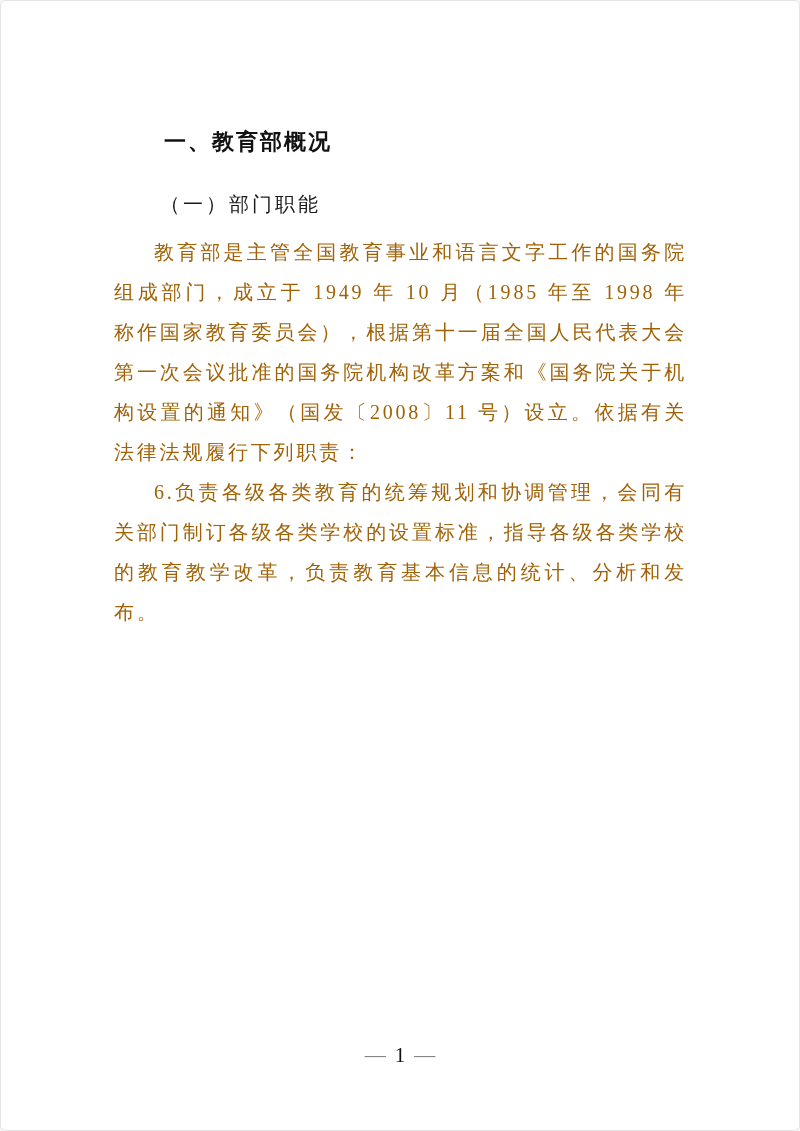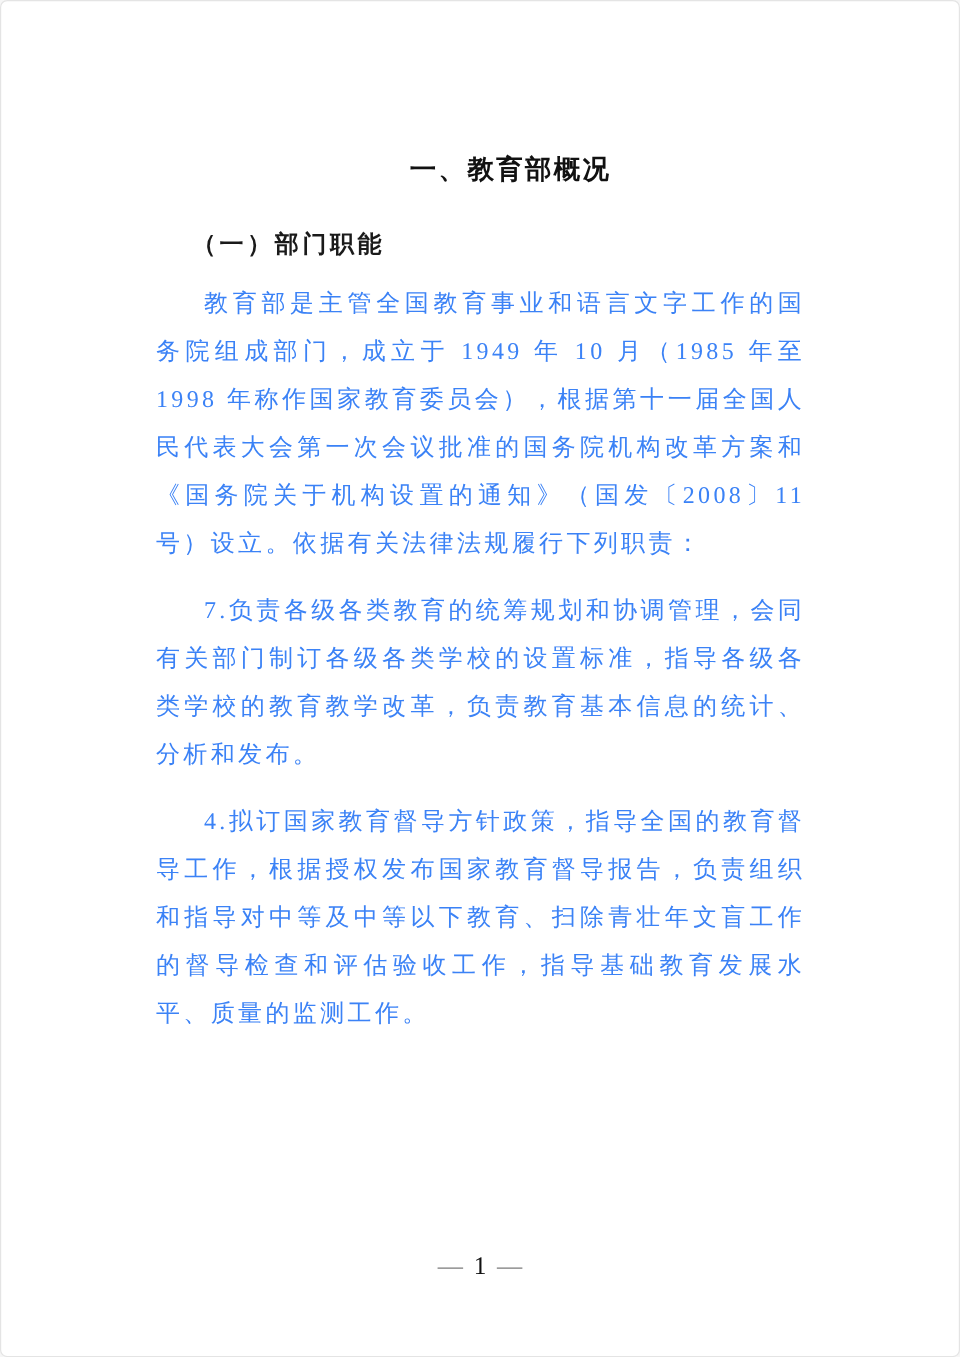--- a/index.html
+++ b/index.html
@@ -27,44 +27,43 @@
   }
   .h1 {
     margin: 0;
     font-family: "DejaVu Sans", "Liberation Sans", sans-serif;
     font-weight: bold;
     font-size: 22px;
     line-height: 26px;
     letter-spacing: 2px;
     text-indent: 50px;
     color: #111;
-    text-align: center;
   }
   .h2 {
     margin: 36px 0 0 0;
     font-family: "Liberation Serif", "DejaVu Serif", serif;
-    font-weight: bold;
+    font-weight: normal;
     font-size: 20px;
     line-height: 26px;
     letter-spacing: 3px;
     text-indent: 46px;
     color: #1a1a1a;
   }
   .body-text {
     margin-top: 15px;
   }
   .body-text p {
-    margin: 16px;
+    margin: 0;
     font-family: "Liberation Serif", "DejaVu Serif", serif;
     font-size: 20px;
     line-height: 40px;
     letter-spacing: 2.8px;
     text-align: justify;
     text-indent: 2em;
-    color: #3b82f6;
+    color: #a16207;
   }
   .page-footer {
     position: absolute;
     top: 1042px;
     left: 0;
     width: 100%;
     text-align: center;
     font-family: "Liberation Serif", "DejaVu Serif", serif;
     font-size: 21px;
     line-height: 24px;
@@ -79,21 +78,20 @@
 </style>
 </head>
 <body>
 
 <div class="page">
   <div class="content">
     <h1 class="h1">一、教育部概况</h1>
     <h2 class="h2">（一）部门职能</h2>
     <div class="body-text">
       <p>教育部是主管全国教育事业和语言文字工作的国务院组成部门，成立于 1949 年 10 月（1985 年至 1998 年称作国家教育委员会），根据第十一届全国人民代表大会第一次会议批准的国务院机构改革方案和《国务院关于机构设置的通知》（国发〔2008〕11 号）设立。依据有关法律法规履行下列职责：</p>
-      <p>7.负责各级各类教育的统筹规划和协调管理，会同有关部门制订各级各类学校的设置标准，指导各级各类学校的教育教学改革，负责教育基本信息的统计、分析和发布。</p>
-      <p>4.拟订国家教育督导方针政策，指导全国的教育督导工作，根据授权发布国家教育督导报告，负责组织和指导对中等及中等以下教育、扫除青壮年文盲工作的督导检查和评估验收工作，指导基础教育发展水平、质量的监测工作。</p>
+      <p>6.负责各级各类教育的统筹规划和协调管理，会同有关部门制订各级各类学校的设置标准，指导各级各类学校的教育教学改革，负责教育基本信息的统计、分析和发布。</p>
     </div>
   </div>
 
   <div class="page-footer">
     <span class="dash">—</span><span class="num">1</span><span class="dash">—</span>
   </div>
 </div>
 
 </body></html>

